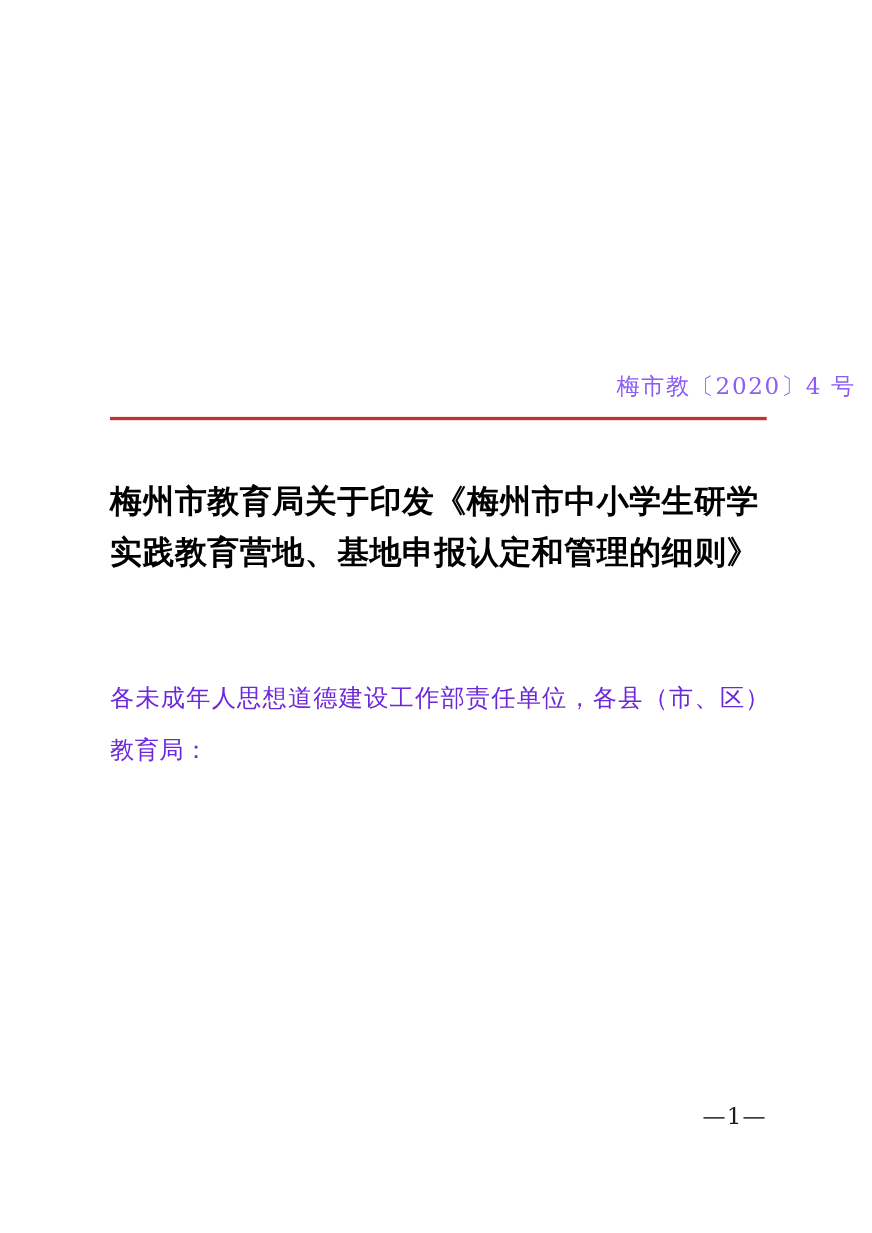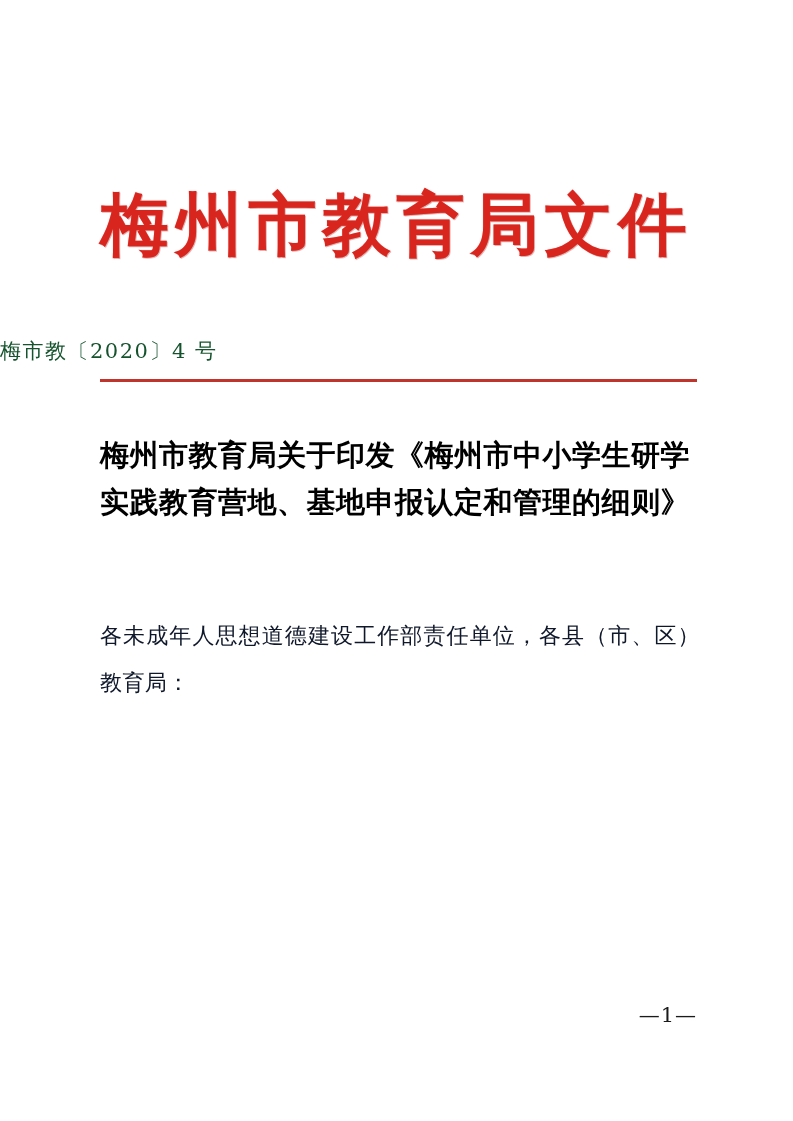--- a/index.html
+++ b/index.html
@@ -37,25 +37,25 @@
       0 0 1px rgba(216, 38, 31, 0.55),
       1px 1px 0 rgba(170, 25, 20, 0.30);
   }
 
   
   .doc-number {
     position: absolute;
     top: 336px;
     left: 0;
     width: 778px;
-    text-align: left;
+    text-align: right;
     font-size: 21px;
     line-height: 30px;
     letter-spacing: 1.5px;
-    color: #14532d;
+    color: #8b5cf6;
     white-space: nowrap;
   }
 
   
   .red-rule {
     position: absolute;
     top: 379px;
     left: 100px;
     width: 597px;
     height: 3px;
@@ -78,21 +78,21 @@
 
   
   .body-block {
     position: absolute;
     top: 612px;
     left: 100px;
     width: 600px;
     font-size: 22px;
     line-height: 47px;
     letter-spacing: 0.4px;
-    color: #0f172a;
+    color: #6d28d9;
   }
 
   .para {
     margin: 0;
     text-align: justify;
     text-justify: inter-ideograph;
     text-align-last: left;
   }
 
   .para.indent {
@@ -110,21 +110,20 @@
     line-height: 30px;
     letter-spacing: 1px;
     color: #1a1a1a;
   }
 </style>
 </head>
 <body>
 
 <div class="page">
 
-  <div class="masthead">梅州市教育局文件</div>
 
   <div class="doc-number">梅市教〔2020〕4 号</div>
 
   <div class="red-rule"></div>
 
   <div class="doc-title">
     <div>梅州市教育局关于印发《梅州市中小学生研学</div>
     <div>实践教育营地、基地申报认定和管理的细则》</div>
   </div>
 

